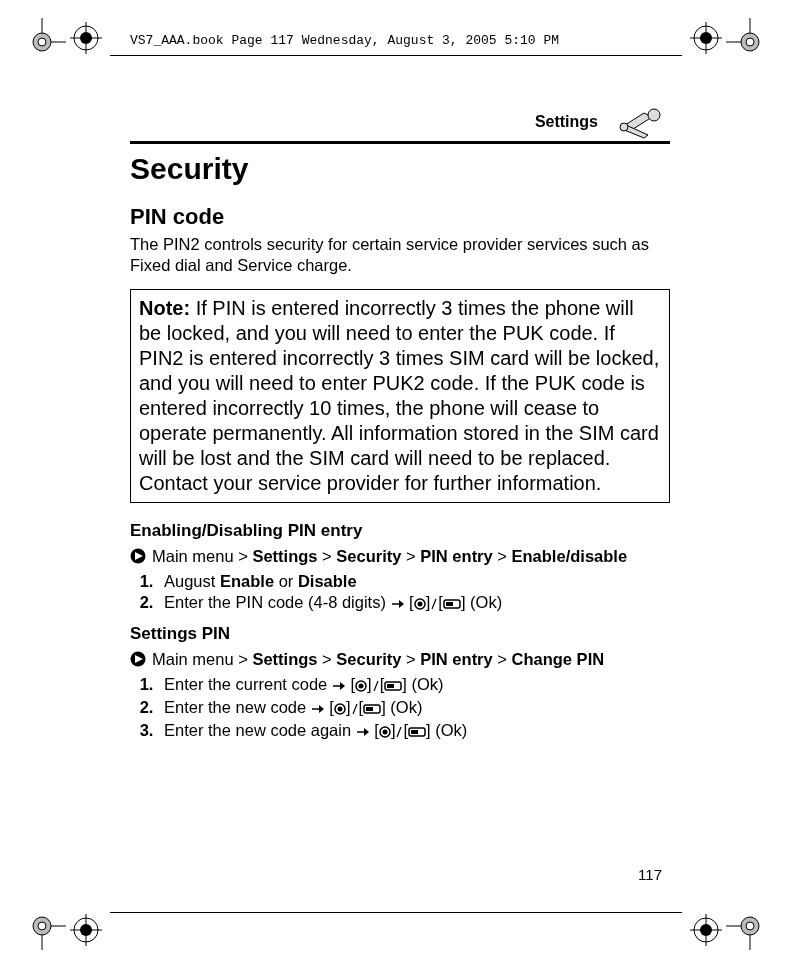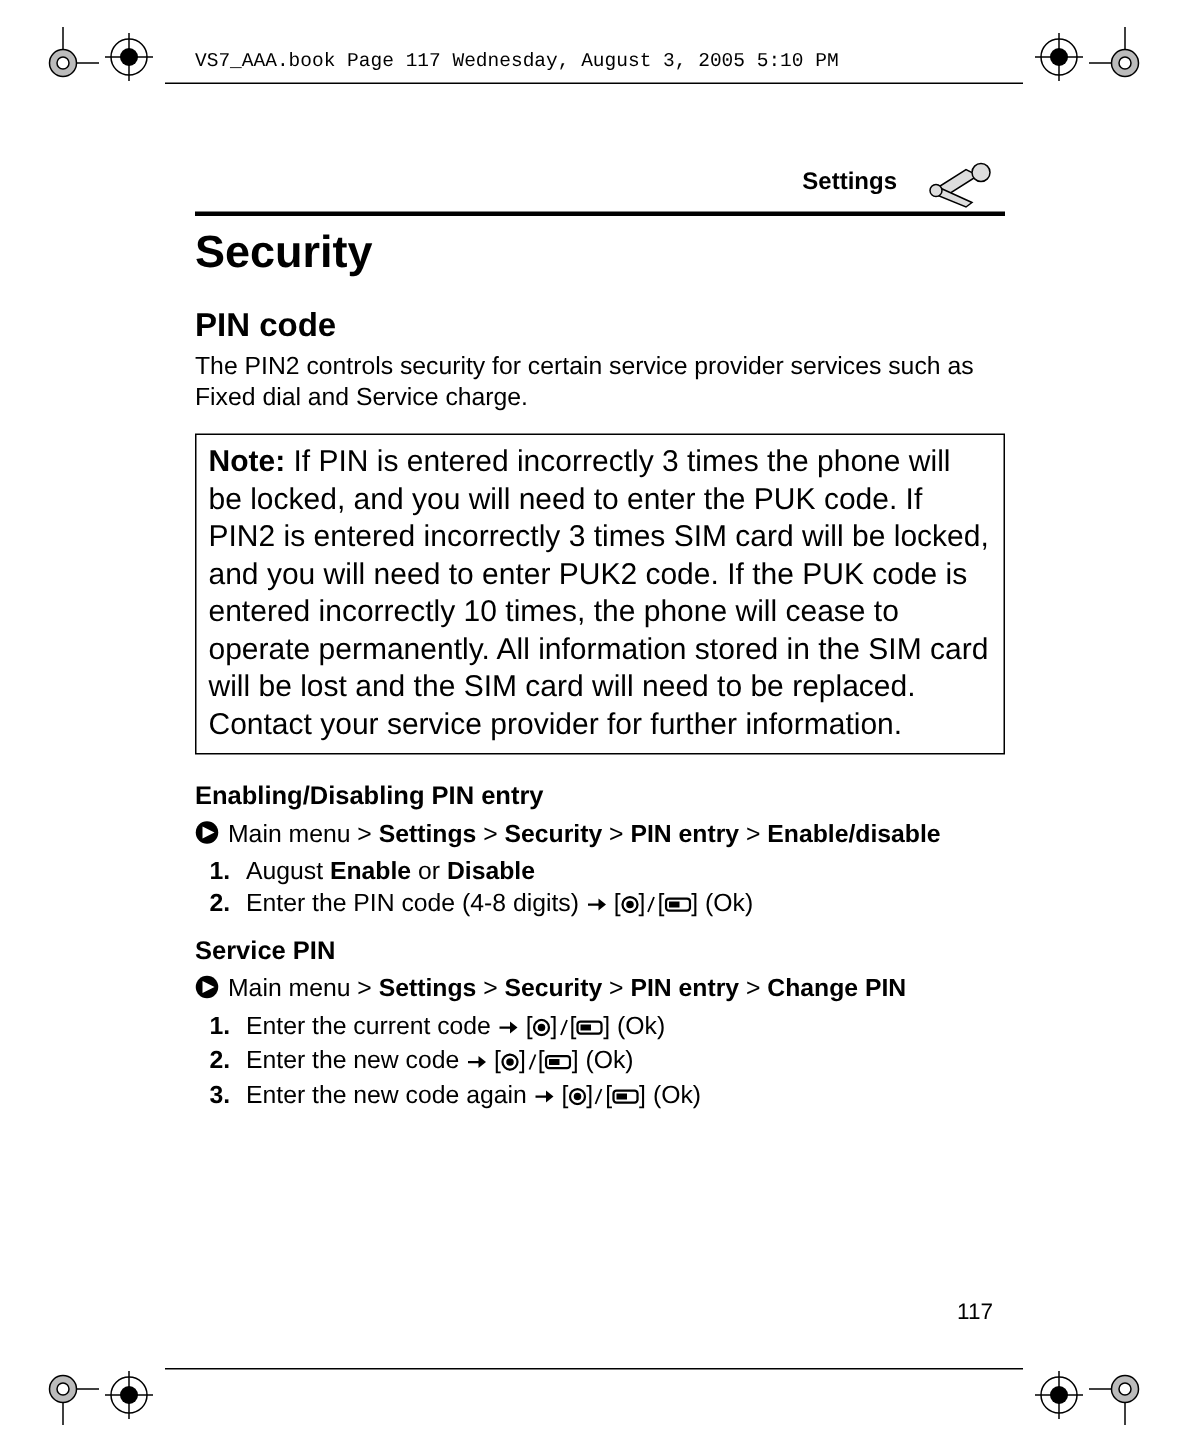--- a/index.html
+++ b/index.html
@@ -202,21 +202,21 @@
             <circle cx="6" cy="6" r="5" fill="none" stroke="#000" stroke-width="1.5"></circle>
             <circle cx="6" cy="6" r="2.5" fill="#000"></circle>
           </svg></span>]<span class="inline-icon"><svg width="8" height="12" viewBox="0 0 8 12">
             <line x1="6" y1="1" x2="2" y2="11" stroke="#000" stroke-width="1.2"></line>
           </svg></span>[<span class="inline-icon"><svg width="18" height="12" viewBox="0 0 18 12">
             <rect x="1" y="2" width="16" height="8" rx="2" fill="none" stroke="#000" stroke-width="1.5"></rect>
             <rect x="3" y="4" width="7" height="4" fill="#000"></rect>
           </svg></span>]<span> (Ok)</span></li>
   </ol>
 
-  <h3 class="sub">Service PIN</h3>
+  <h3 class="sub">Settings PIN</h3>
   <div class="nav-row">
     <span class="nav-arrow">
       <svg width="18" height="16" viewBox="0 0 18 16">
           <circle cx="8" cy="8" r="7.5" fill="#000"></circle>
           <path d="M5 4 L13 8 L5 12 Z" fill="#fff"></path>
         </svg>
     </span><span>Main menu &gt; </span><b>Settings</b> &gt; <b>Security</b> &gt; <b>PIN entry</b> &gt; <b>Change PIN</b>
   </div>
   <ol class="steps">
     <li><span>Enter the current code </span><span class="inline-icon"><svg width="14" height="12" viewBox="0 0 14 12">

